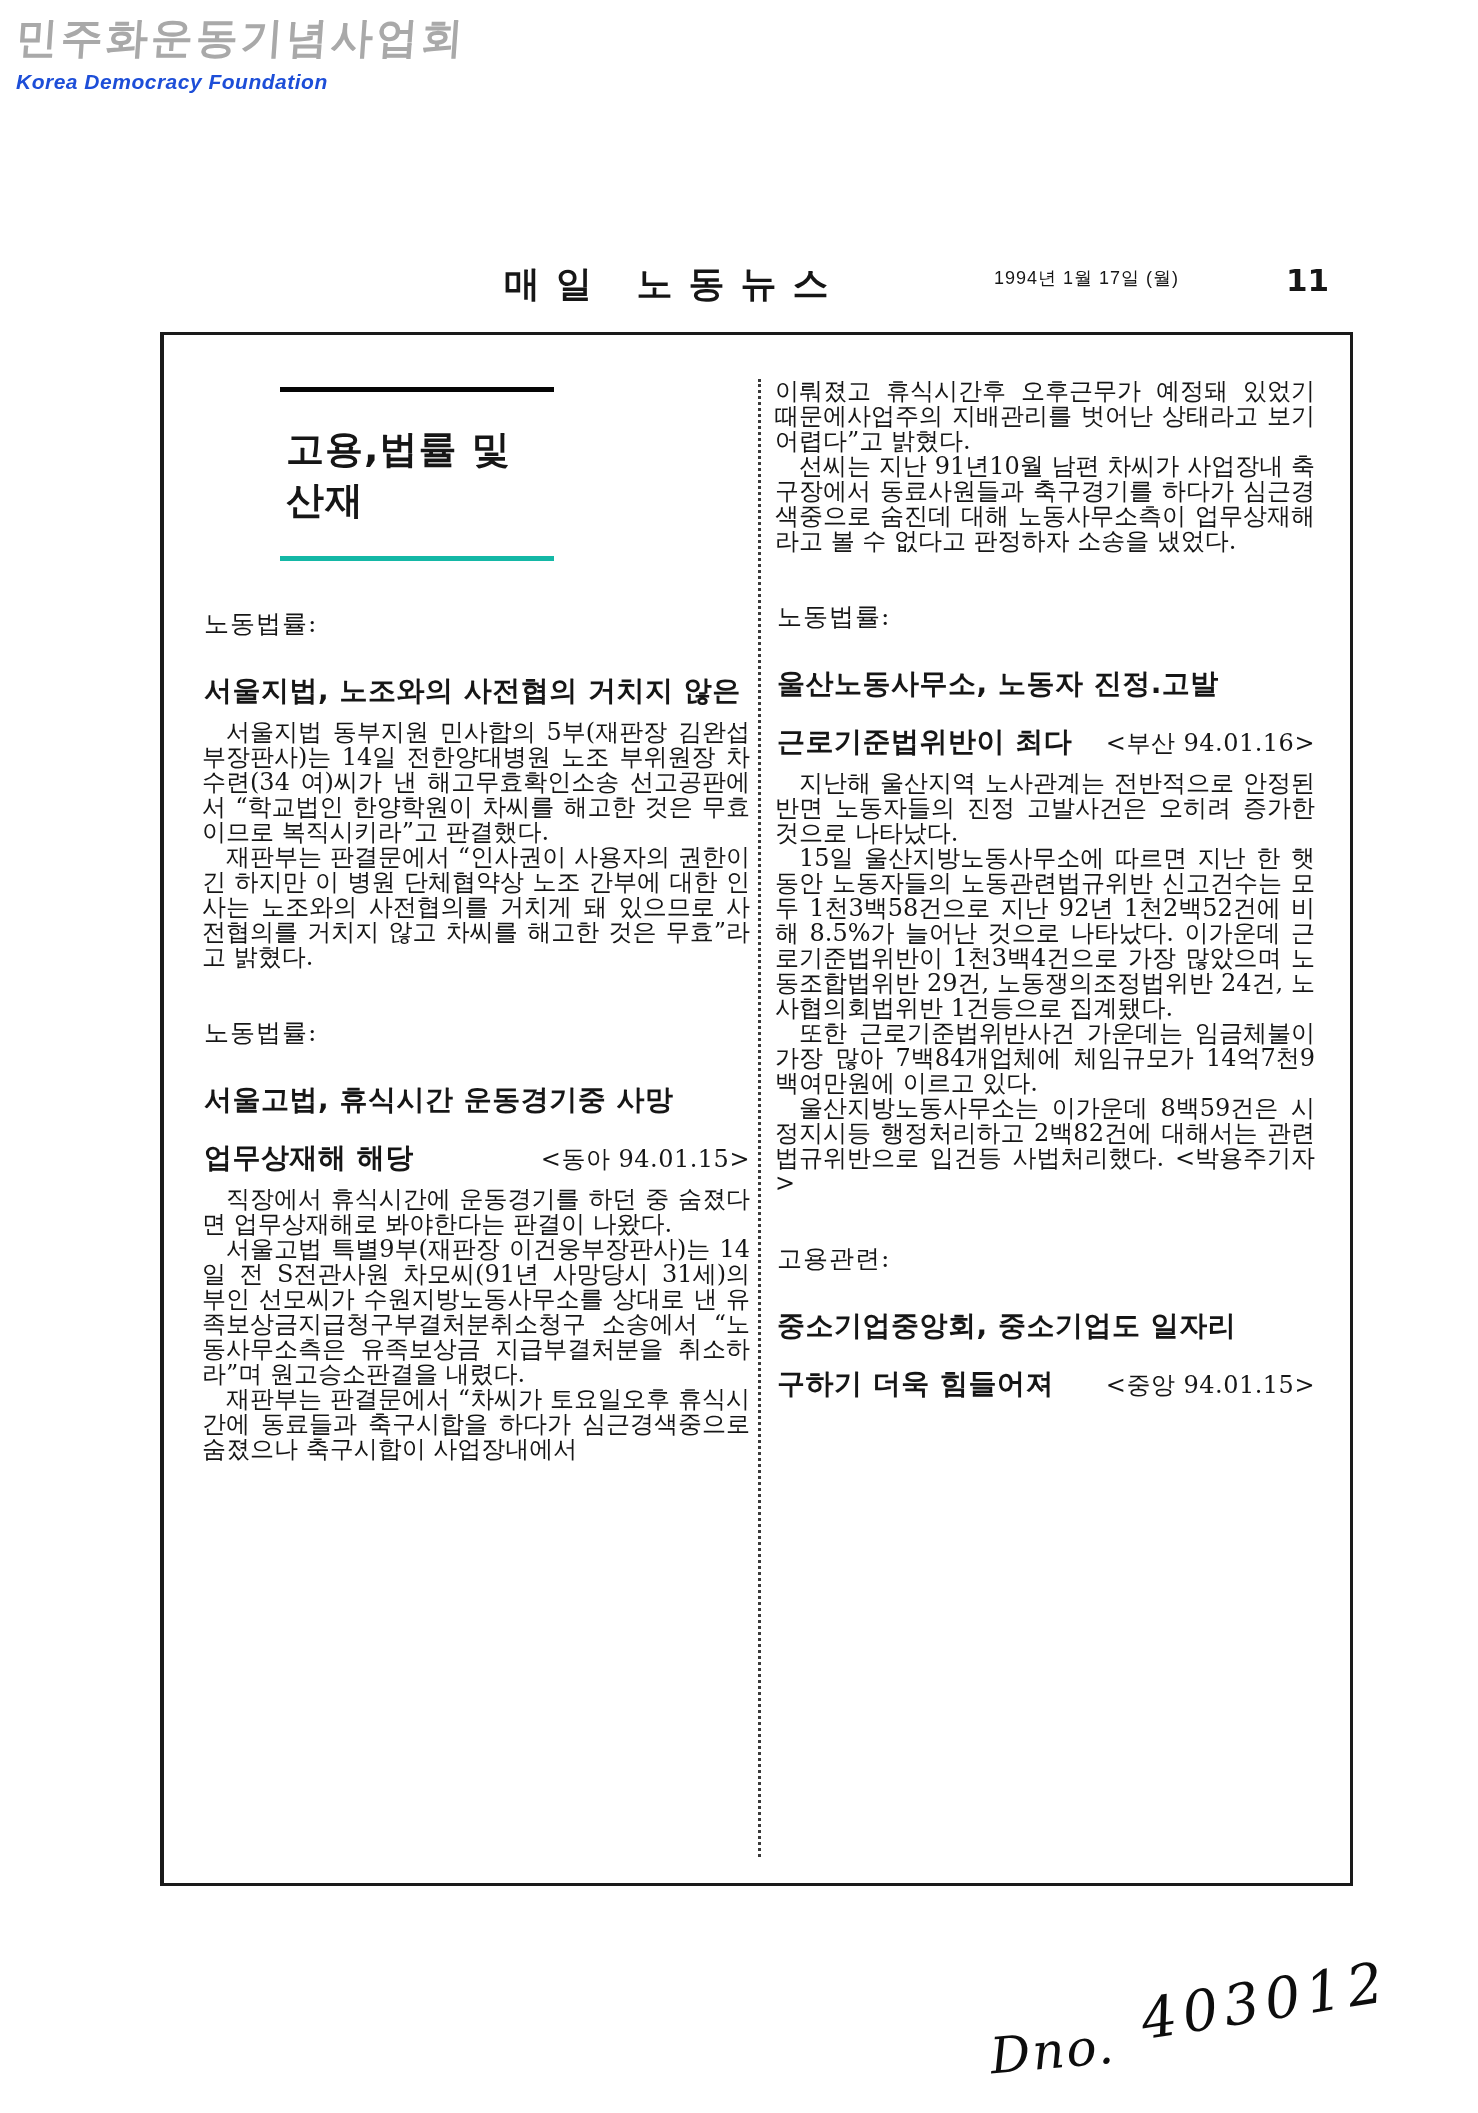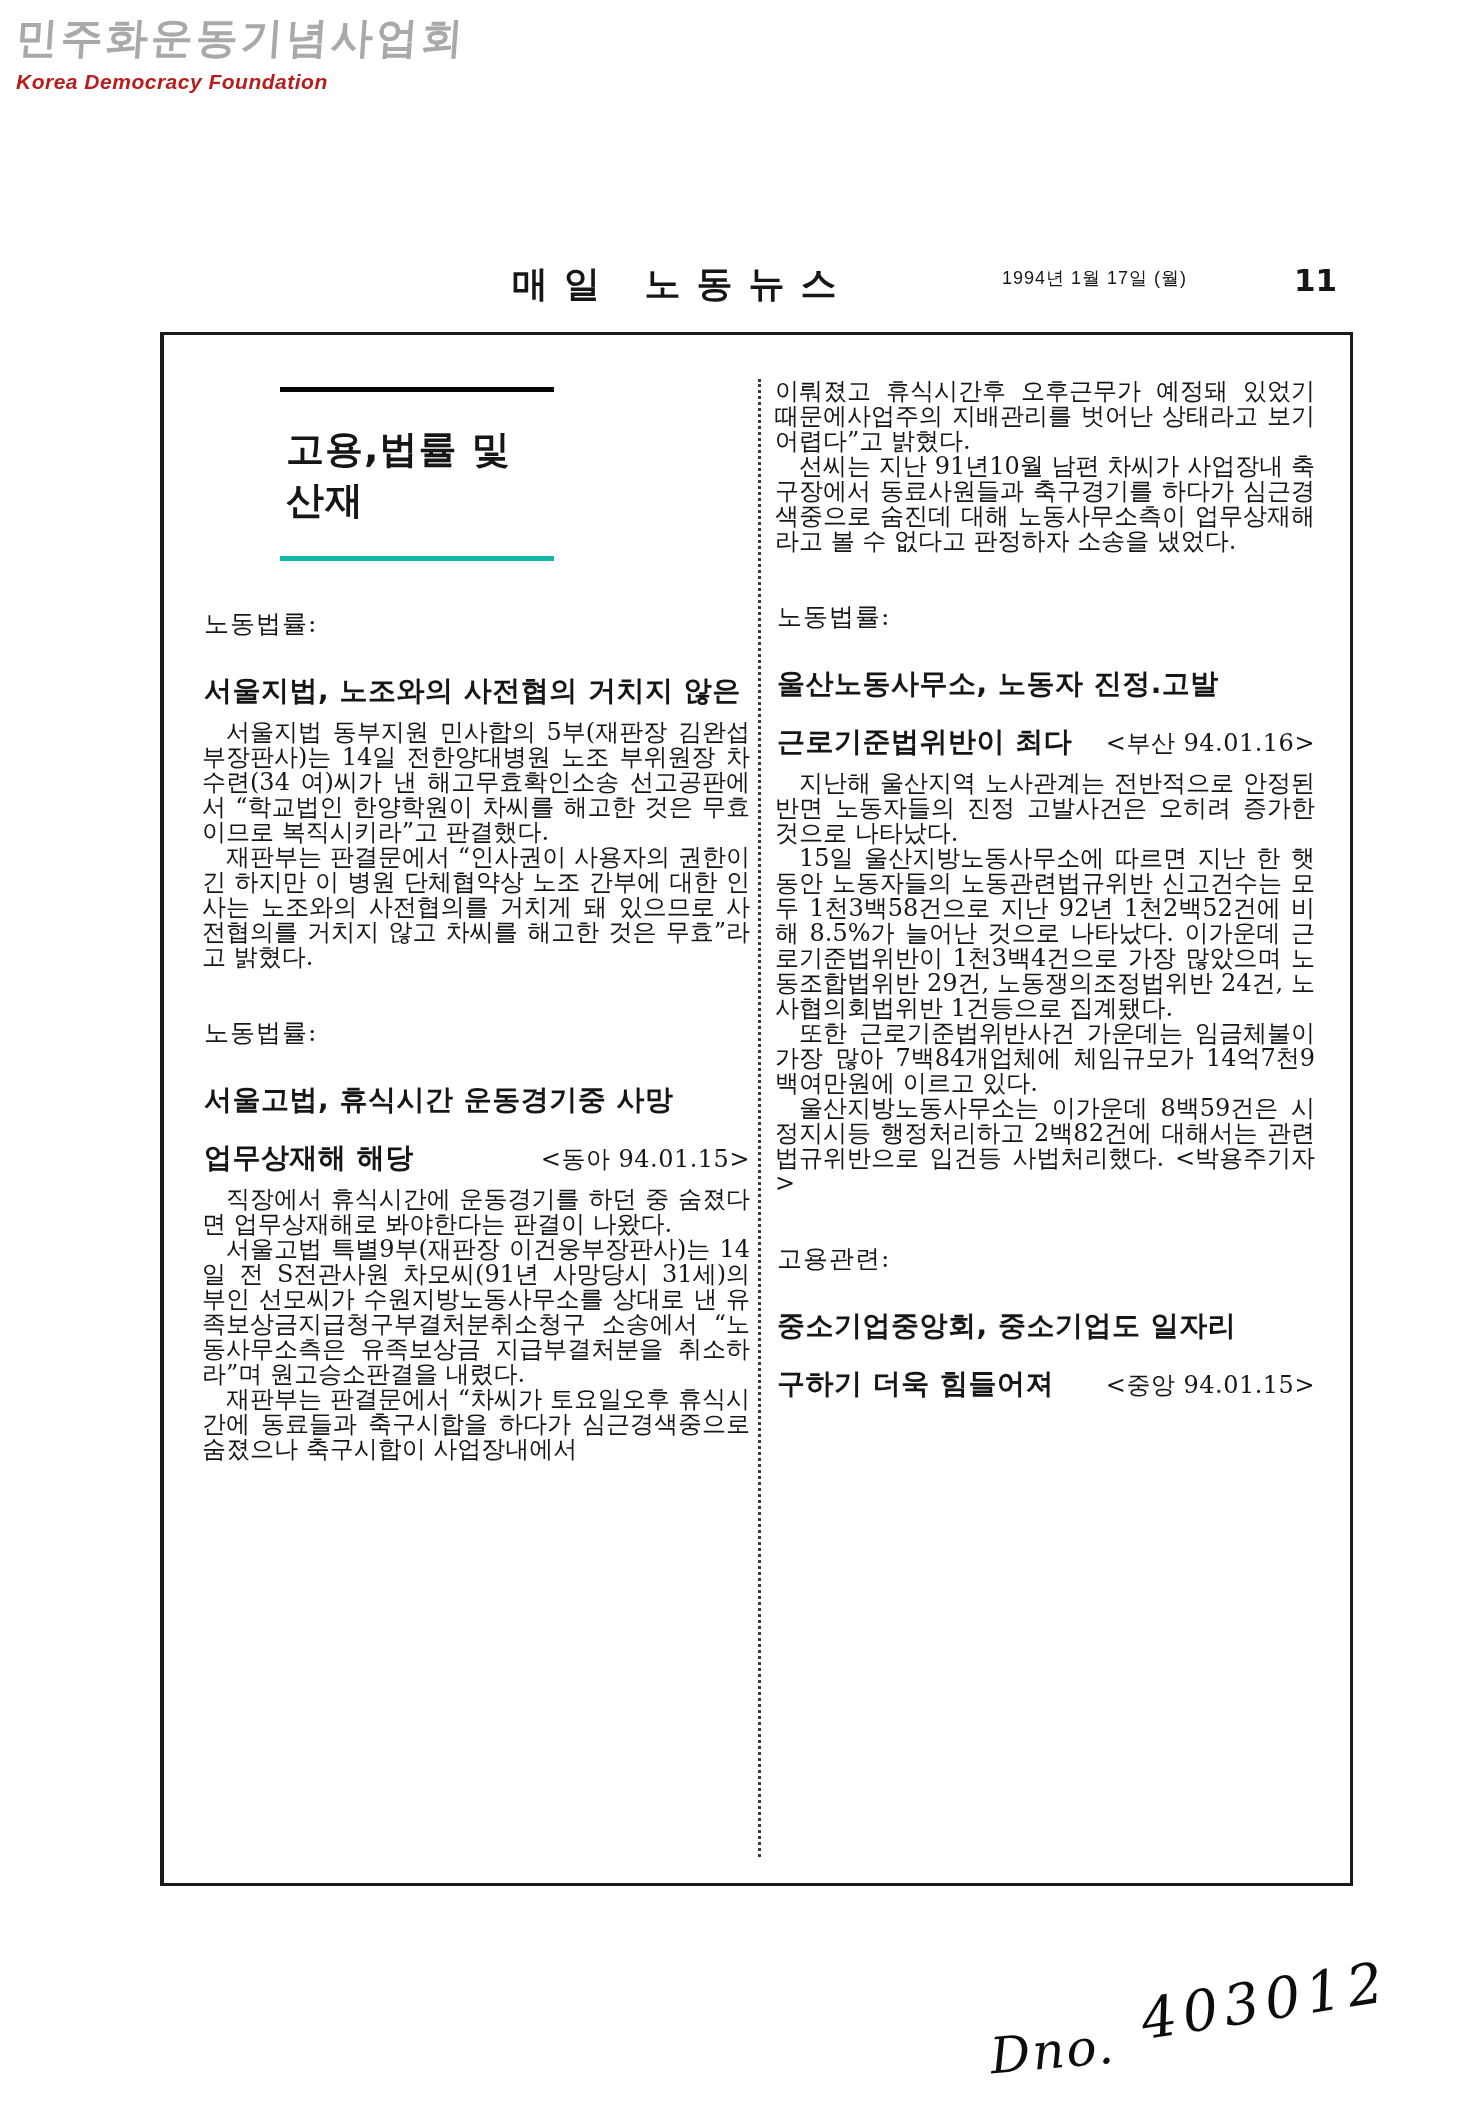--- a/index.html
+++ b/index.html
@@ -15,26 +15,26 @@
   
   .logo { position: absolute; left: 16px; top: 10px; }
   .logo-kr {
     font-size: 42px; font-weight: bold; color: #a9a9a9;
     letter-spacing: 3px; transform: skewX(-4deg);
     font-family: "DejaVu Serif", serif;
   }
   .logo-en {
     margin-top: 4px;
     font-size: 21px; font-weight: bold; font-style: italic;
-    color: #b91c1c; letter-spacing: 0.5px;
+    color: #1d4ed8; letter-spacing: 0.5px;
     font-family: "Liberation Sans", sans-serif;
   }
 
   
-  .masthead { position: absolute; left: 12px; top: 258px; width: 1316px; height: 48px; }
+  .masthead { position: absolute; left: 4px; top: 258px; width: 1316px; height: 48px; }
   .paper-title {
     position: absolute; left: 500px; top: 2px;
     font-size: 36px; font-weight: bold; letter-spacing: 16px;
     font-family: "DejaVu Serif", serif;
   }
   .paper-date {
     position: absolute; left: 990px; top: 8px;
     font-size: 18px; letter-spacing: 1px;
     font-family: Liberation Sans, sans-serif;
   }

